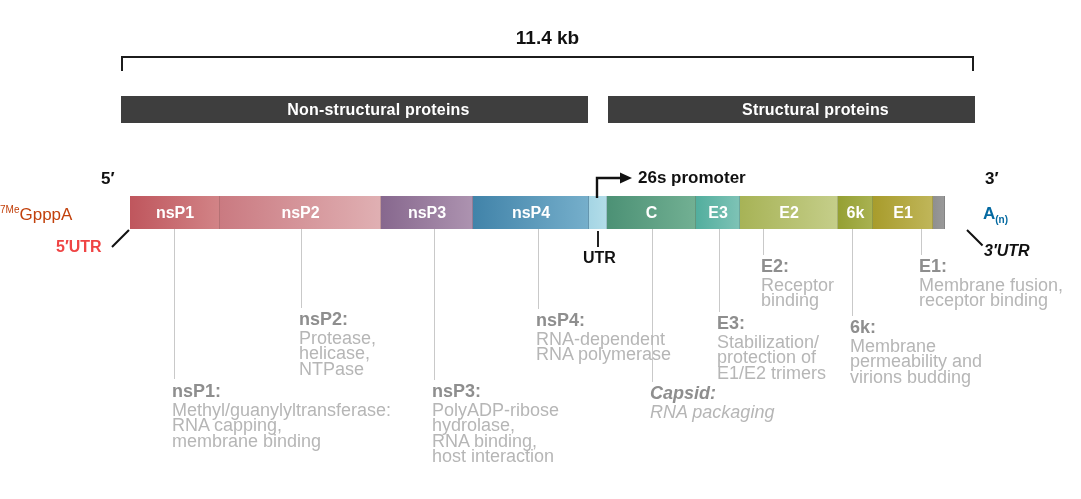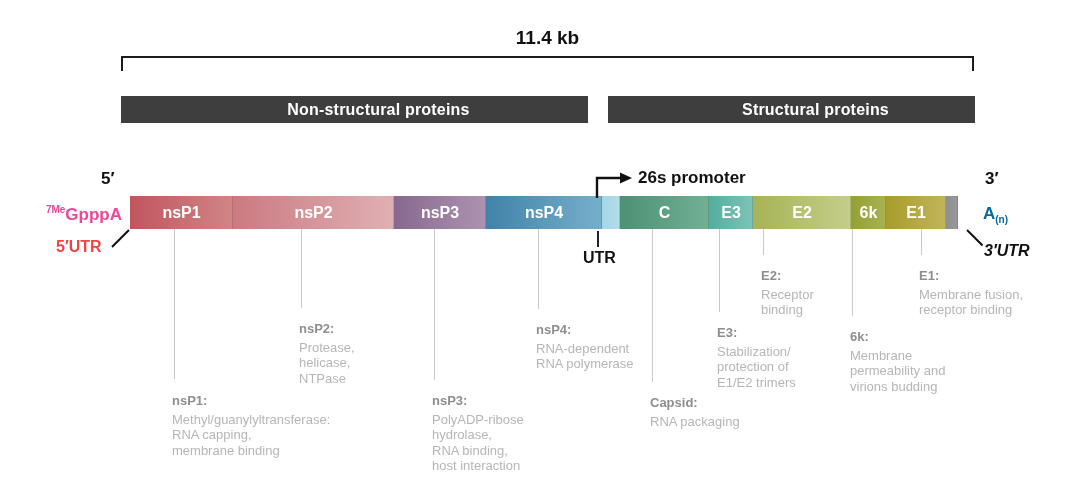--- a/index.html
+++ b/index.html
@@ -24,22 +24,22 @@
   
   .genome-bar { position:absolute; left:130px; top:196px; width:838px; height:33px; display:flex; }
   .segment { height:33px; display:flex; align-items:center; justify-content:center;
              color:#fff; font-weight:bold; font-size:16px; flex:0 0 auto;
              box-shadow: inset -1px 0 0 rgba(0,0,0,0.14); }
 
   
   .prime-label { position:absolute; font-weight:bold; font-size:17px; color:#111; }
   .five-prime  { left:101px; top:169px; }
   .three-prime { left:985px; top:169px; }
-  .cap-label   { position:absolute; left:0; top:204px; width:122px; text-align:right;
-                 font-weight:bold; font-size:17px; color:#ec4899; white-space:nowrap; }
+  .cap-label   { position:absolute; left:0; top:204px; width:122px; 
+                 font-weight:normal; font-size:17px; color:#c2410c; white-space:nowrap; }
   .cap-label sup { font-size:10px; }
   .polya-label { position:absolute; left:983px; top:204px; font-weight:bold; font-size:17px; color:#0369a1; }
   .polya-label sub { font-size:10px; }
   .utr5 { position:absolute; left:56px;  top:238px; font-weight:bold; font-size:16px; color:#ef4444; }
   .utr3 { position:absolute; left:984px; top:242px; font-weight:bold; font-size:16px; color:#111;font-style:italic; }
   .diag { position:absolute; width:24px; height:0; border-top:2px solid #111; transform-origin:0 50%; }
   .diag-left  { left:112px; top:246px; transform:rotate(-45deg); }
   .diag-right { left:967px; top:229px; width:22px; transform:rotate(45deg); }
 
   
@@ -55,28 +55,28 @@
   .conn-nsp2   { left:301px; top:229px; height:79px; }
   .conn-nsp3   { left:434px; top:229px; height:151px; }
   .conn-nsp4   { left:538px; top:229px; height:80px; }
   .conn-capsid { left:652px; top:229px; height:153px; }
   .conn-e3     { left:719px; top:229px; height:83px; }
   .conn-e2     { left:763px; top:229px; height:26px; }
   .conn-6k     { left:852px; top:229px; height:87px; }
   .conn-e1     { left:921px; top:229px; height:26px; }
 
   
-  .annotation { position:absolute; font-size:13px; line-height:15.5px;margin-top:9px; }
+  .annotation { position:absolute; font-size:18px; line-height:15.5px; }
   .ann-title { color:#8e8e8e; font-weight:bold; margin-bottom:3px; }
   .ann-body  { color:#b6b6b6; }
   .ann-nsp1   { left:172px; top:384px; }
   .ann-nsp2   { left:299px; top:312px; }
   .ann-nsp3   { left:432px; top:384px; }
   .ann-nsp4   { left:536px; top:313px; }
-  .ann-capsid { left:650px; top:386px; }
+  .ann-capsid { left:650px; top:386px;font-style:italic; }
   .ann-e3     { left:717px; top:316px; }
   .ann-e2     { left:761px; top:259px; }
   .ann-6k     { left:850px; top:320px; }
   .ann-e1     { left:919px; top:259px; }
 </style>
 </head>
 <body>
 
 <div class="canvas">
 
@@ -92,21 +92,21 @@
   <div class="cap-label"><sup>7Me</sup><span>GpppA</span></div>
   <div class="utr5">5′UTR</div>
   <div class="diag diag-left"></div>
 
   <div class="prime-label three-prime">3′</div>
   <div class="polya-label"><span>A</span><sub>(n)</sub></div>
   <div class="utr3">3′UTR</div>
   <div class="diag diag-right"></div>
 
   <div class="genome-bar">
-    <div class="segment" style="width: 103px; background: linear-gradient(90deg, rgb(191, 86, 93), rgb(210, 132, 135)); text-align: right;">nsP1</div>
+    <div class="segment" style="width: 90px; background: linear-gradient(90deg, rgb(191, 86, 93), rgb(210, 132, 135)); text-align: right;">nsP1</div>
     <div class="segment" style="width: 161px; background: linear-gradient(90deg, rgb(202, 122, 129), rgb(224, 176, 179));">nsP2</div>
     <div class="segment" style="width: 92px; background: linear-gradient(90deg, rgb(135, 104, 142), rgb(173, 147, 176));">nsP3</div>
     <div class="segment" style="width: 116px; background: linear-gradient(90deg, rgb(65, 131, 169), rgb(118, 175, 203));">nsP4</div>
     <div class="segment" style="width: 18px; background: linear-gradient(90deg, rgb(165, 213, 228), rgb(179, 221, 233));"></div>
     <div class="segment" style="width: 89px; background: linear-gradient(90deg, rgb(76, 145, 117), rgb(114, 176, 147));">C</div>
     <div class="segment" style="width: 44px; background: linear-gradient(90deg, rgb(82, 174, 158), rgb(127, 195, 182));">E3</div>
     <div class="segment" style="width: 98px; background: linear-gradient(90deg, rgb(167, 179, 86), rgb(197, 206, 138));">E2</div>
     <div class="segment" style="width: 35px; background: linear-gradient(90deg, rgb(149, 160, 51), rgb(169, 178, 82));">6k</div>
     <div class="segment" style="width: 60px; background: linear-gradient(90deg, rgb(168, 156, 44), rgb(192, 182, 90));">E1</div>
     <div class="segment" style="width: 12px; background: linear-gradient(90deg, rgb(143, 143, 143), rgb(154, 154, 154));"></div>

